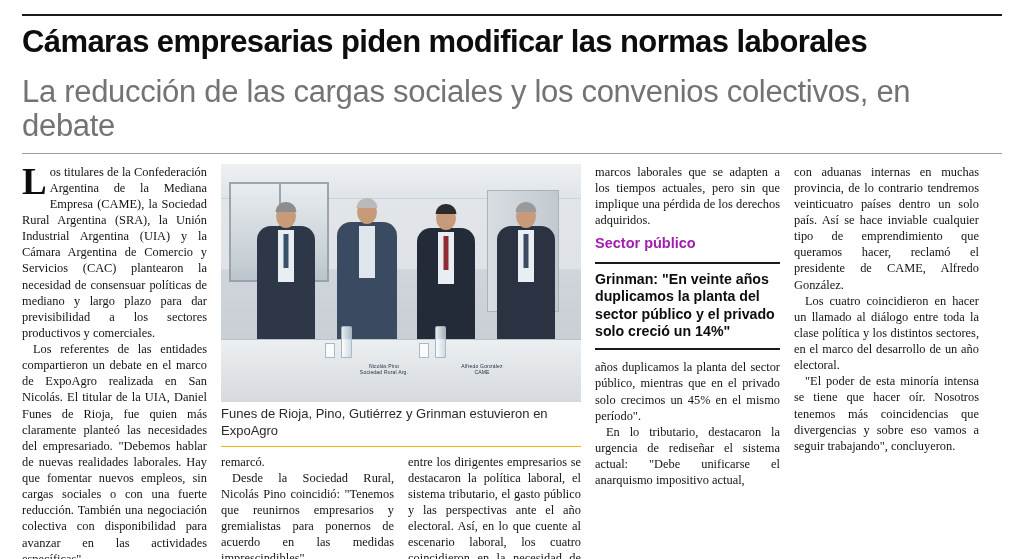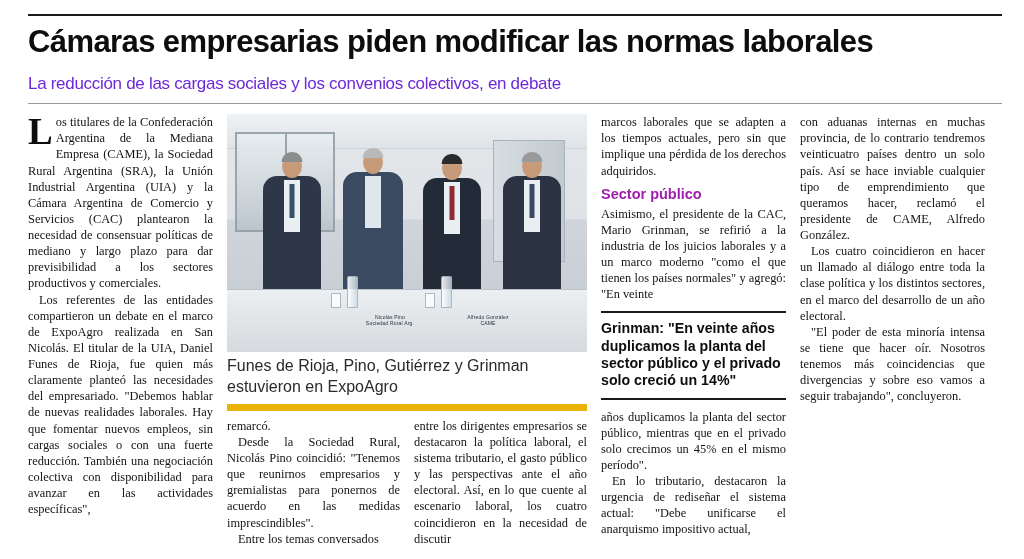--- a/index.html
+++ b/index.html
@@ -13,43 +13,43 @@
     overflow: hidden;
     font-family: "Liberation Serif", serif;
     color: #111;
   }
   .page {
     position: relative;
     width: 1024px;
     height: 502px;
     background: #fff;
     box-sizing: border-box;
-    padding: 14px 22px 0 28px;
+    padding: 14px 22px 0 22px;
   }
   .rule-top {
     height: 2px;
     background: #1a1a1a;
     margin: 0 0 10px 0;
   }
   .headline {
     font-family: "Liberation Sans", sans-serif;
     font-weight: bold;
     font-size: 31px;
     line-height: 1.05;
     letter-spacing: -0.6px;
     color: #0d0d0d;
     margin: 0 0 6px 0;
   }
   .subhead {
     font-family: "Liberation Sans", sans-serif;
     font-weight: normal;
-    font-size: 17px;
+    font-size: 31px;
     line-height: 1.1;
     letter-spacing: -0.3px;
-    color: #6d28d9;
+    color: #737373;
     margin: 16px 0 10px 0;
   }
   .rule-under {
     height: 1px;
     background: #9a9a9a;
     margin: 0 0 10px 0;
   }
   .columns {
     display: flex;
     gap: 14px;
@@ -167,24 +167,24 @@
     border: 1px solid rgba(150,170,185,.8);
     border-radius: 2px 2px 1px 1px;
   }
   .ph-glass {
     position: absolute; bottom: 44px; width: 8px; height: 13px;
     background: rgba(255,255,255,.75);
     border: 1px solid rgba(160,178,190,.9);
   }
   .caption {
     font-family: "Liberation Sans", sans-serif;
-    font-size: 16px;
+    font-size: 13px;
     color: #2a2a2a;
     padding: 4px 0 6px 0;
-    border-bottom: 7px solid #eab308;
+    border-bottom: 1px solid #eab308;
     margin-bottom: 7px;
     text-align: left;
   }
   .twocol {
     display: flex;
     gap: 14px;
     justify-content: center;
   }
   .twocol .sub {
     width: 173px;
@@ -288,21 +288,20 @@
         </div>
         <div class="sub">
           <p class="first">entre los dirigentes empresarios se destacaron la política laboral, el sistema tributario, el gasto público y las perspectivas ante el año electoral. Así, en lo que cuente al escenario laboral, los cuatro coincidieron en la necesidad de discutir</p>
         </div>
       </div>
     </div>
 
     <div class="col">
       <p class="first">marcos laborales que se adapten a los tiempos actuales, pero sin que implique una pérdida de los derechos adquiridos.</p>
       <div class="section-title">Sector público</div>
-      <p class="first">Asimismo, el presidente de la CAC, Mario Grinman, se refirió a la industria de los juicios laborales y a un marco moderno "como el que tienen los países normales" y agregó: "En veinte</p>
       <div class="pullquote">Grinman: "En veinte años duplicamos la planta del sector público y el privado solo creció un 14%"</div>
       <p class="first">años duplicamos la planta del sector público, mientras que en el privado solo crecimos un 45% en el mismo período".</p>
       <p>En lo tributario, destacaron la urgencia de rediseñar el sistema actual: "Debe unificarse el anarquismo impositivo actual,</p>
     </div>
 
     <div class="col">
       <p class="first">con aduanas internas en muchas provincia, de lo contrario tendremos veinticuatro países dentro un solo país. Así se hace inviable cualquier tipo de emprendimiento que queramos hacer, reclamó el presidente de CAME, Alfredo González.</p>
       <p>Los cuatro coincidieron en hacer un llamado al diálogo entre toda la clase política y los distintos sectores, en el marco del desarrollo de un año electoral.</p>
       <p>"El poder de esta minoría intensa se tiene que hacer oír. Nosotros tenemos más coincidencias que divergencias y sobre eso vamos a seguir trabajando", concluyeron.</p>
     </div>

